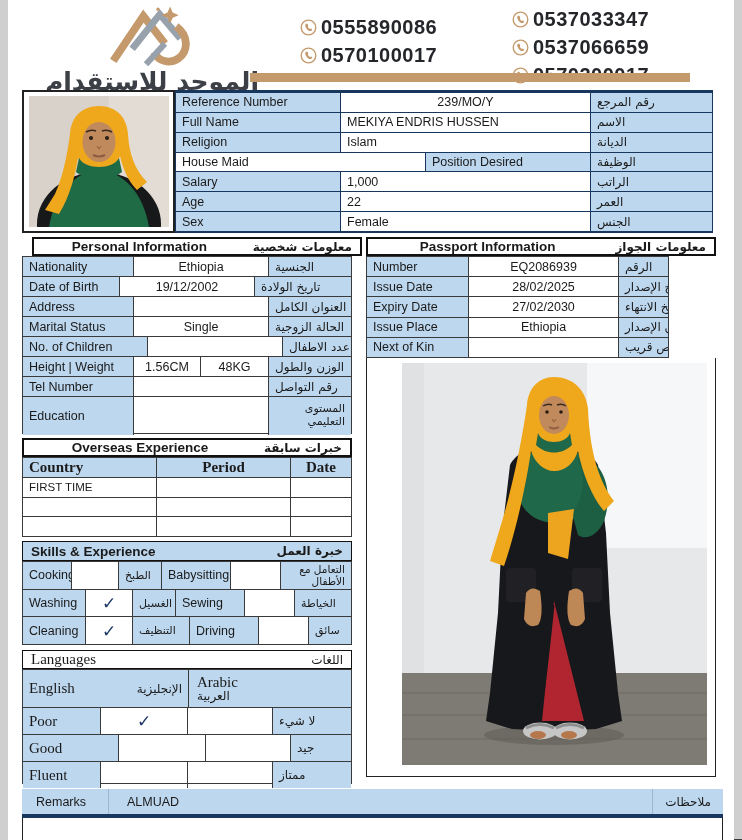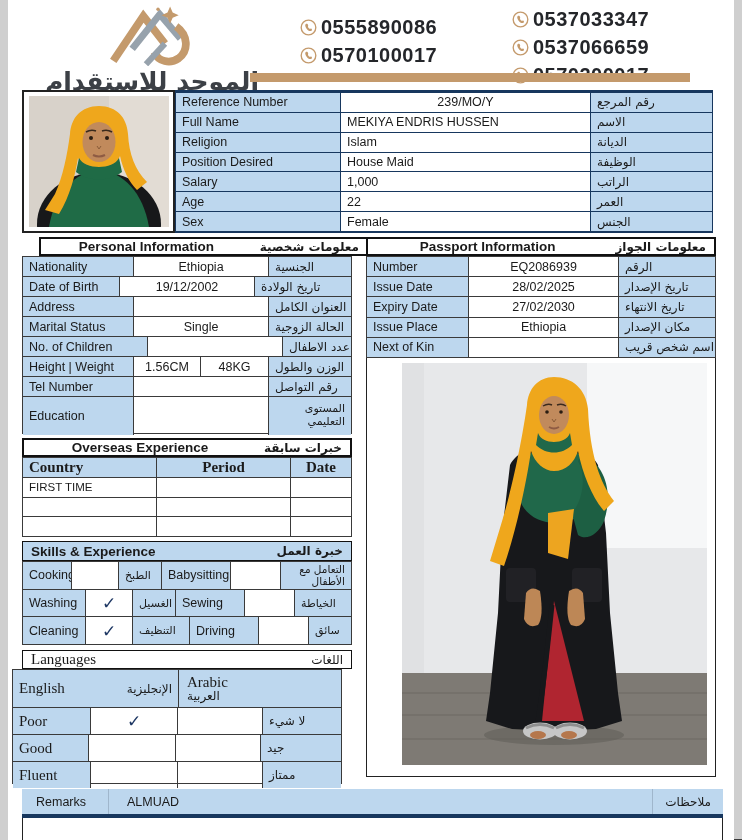--- a/index.html
+++ b/index.html
@@ -136,42 +136,42 @@
       <div class="c blue" style="width:165px;">Full Name</div>
       <div class="c" style="width:250px;">MEKIYA ENDRIS HUSSEN</div>
       <div class="c blue rt ar" style="flex:1;">الاسم</div>
     </div>
     <div class="r">
       <div class="c blue" style="width:165px;">Religion</div>
       <div class="c" style="width:250px;">Islam</div>
       <div class="c blue rt ar" style="flex:1;">الديانة</div>
     </div>
     <div class="r">
+      <div class="c" style="width:250px;">House Maid</div>
       <div class="c blue" style="width:165px;">Position Desired</div>
-      <div class="c" style="width:250px;">House Maid</div>
       <div class="c blue rt ar" style="flex:1;">الوظيفة</div>
     </div>
     <div class="r">
       <div class="c blue" style="width:165px;">Salary</div>
       <div class="c" style="width:250px;">1,000</div>
       <div class="c blue rt ar" style="flex:1;">الراتب</div>
     </div>
     <div class="r">
       <div class="c blue" style="width:165px;">Age</div>
       <div class="c" style="width:250px;">22</div>
       <div class="c blue rt ar" style="flex:1;">العمر</div>
     </div>
     <div class="r">
       <div class="c blue" style="width:165px;">Sex</div>
       <div class="c" style="width:250px;">Female</div>
       <div class="c blue rt ar" style="flex:1;">الجنس</div>
     </div>
   </div>
 
-  <div class="sect" style="left:39px;top:237px;width:330px;height:19px;">
+  <div class="sect" style="left:32px;top:237px;width:330px;height:19px;">
     <span class="mid">Personal Information</span>
     <span class="arh ar">معلومات شخصية</span>
   </div>
   <div class="t" style="left:22px;top:256px;width:330px;height:178px;">
     <div class="r" style="flex:0 0 19px;">
       <div class="c blue" style="width:111px;">Nationality</div>
       <div class="c ctr" style="width:135px;">Ethiopia</div>
       <div class="c blue rt ar" style="flex:1;">الجنسية</div>
     </div>
     <div class="r" style="flex:0 0 19px;">
@@ -209,21 +209,21 @@
       <div class="c blue" style="width:111px;">Education</div>
       <div class="c ctr" style="width:135px;"></div>
       <div class="c blue rt ar wrapcell" style="flex:1;font-size:11px;">المستوى التعليمي</div>
     </div>
   </div>
 
   <div class="sect" style="left:366px;top:237px;width:350px;height:19px;">
     <span class="mid">Passport Information</span>
     <span class="arh ar">معلومات الجواز</span>
   </div>
-  <div class="t" style="left:366px;top:256px;width:350px;height:102px;">
+  <div class="t" style="left:366px;top:256px;width:303px;height:102px;">
     <div class="r">
       <div class="c blue" style="width:102px;">Number</div>
       <div class="c ctr" style="width:150px;">EQ2086939</div>
       <div class="c blue rt ar" style="flex:1;">الرقم</div>
     </div>
     <div class="r">
       <div class="c blue" style="width:102px;">Issue Date</div>
       <div class="c ctr" style="width:150px;">28/02/2025</div>
       <div class="c blue rt ar" style="flex:1;">تاريخ الإصدار</div>
     </div>
@@ -345,21 +345,21 @@
           <span class="chk"></span>
         </div>
       <div class="c blue rt ar" style="flex:1;font-size:11px;">سائق</div>
     </div>
   </div>
 
   <div class="sect" style="left:22px;top:650px;width:330px;height:19px;border-width:1px;font-weight:normal;">
     <span class="serif" style="padding-left:8px;">Languages</span>
     <span class="arh ar" style="margin-left:auto;font-weight:normal;">اللغات</span>
   </div>
-  <div class="t" style="left:12px;top:669px;width:330px;height:115px;">
+  <div class="t" style="left:22px;top:669px;width:330px;height:115px;">
     <div class="r" style="flex:0 0 37px;">
       <div class="c blue" style="width:166px;justify-content:space-between;">
         <span class="serif">English</span>
         <span class="ar">الإنجليزية</span>
       </div>
       <div class="c blue" style="flex:1;flex-direction:column;align-items:flex-start;justify-content:center;padding-left:8px;">
         <span class="serif" style="line-height:1.1;">Arabic</span>
         <span class="ar" style="line-height:1.1;direction:rtl;">العربية</span>
       </div>
     </div>
@@ -367,21 +367,21 @@
       <div class="c blue serif" style="width:78px;">Poor</div>
       <div class="c ctr" style="width:87px;">
           <span class="chk">✓</span>
         </div>
       <div class="c ctr" style="width:85px;">
           <span class="chk"></span>
         </div>
       <div class="c blue rt ar" style="flex:1;">لا شيء</div>
     </div>
     <div class="r" style="flex:0 0 26px;">
-      <div class="c blue serif" style="width:76px;">Good</div>
+      <div class="c blue serif" style="width:96px;">Good</div>
       <div class="c ctr" style="width:87px;">
           <span class="chk"></span>
         </div>
       <div class="c ctr" style="width:85px;">
           <span class="chk"></span>
         </div>
       <div class="c blue rt ar" style="flex:1;">جيد</div>
     </div>
     <div class="r" style="flex:0 0 26px;">
       <div class="c blue serif" style="width:78px;">Fluent</div>

